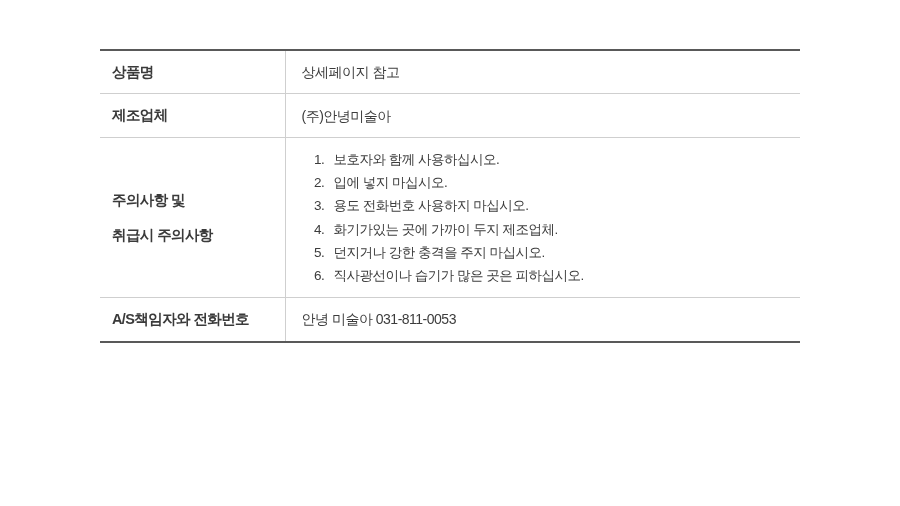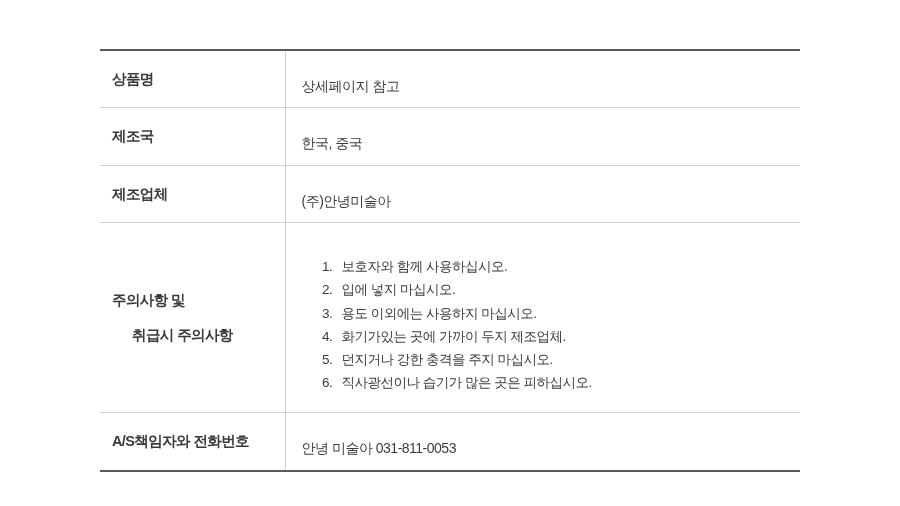--- a/index.html
+++ b/index.html
@@ -48,37 +48,37 @@
     font-size: 14.5px;
     font-weight: bold;
     color: #3a3a3a;
     letter-spacing: -0.6px;
     border-bottom: 1px solid #cfcfcf;
     border-right: 1px solid #cfcfcf;
     line-height: 1.55;
   }
   table.spec td {
     box-sizing: border-box;
-    padding: 24px 10px 10px 16px;
+    padding: 10px 10px 10px 16px;
     font-size: 14px;
     color: #3c3c3c;
     letter-spacing: -0.5px;
     border-bottom: 1px solid #cfcfcf;
     line-height: 1.6;
   }
   table.spec tr.row:first-child th,
   table.spec tr.row:first-child td {
     border-top: 2px solid #595959;
   }
   table.spec tr.row:last-child th,
   table.spec tr.row:last-child td {
     border-bottom: 2px solid #595959;
   }
   ol.caution {
-    margin: 8px;
+    margin: 0;
     padding: 0 0 0 26px;
     font-size: 13.5px;
     line-height: 1.72;
     letter-spacing: -0.5px;
     color: #3c3c3c;
   }
   ol.caution li {
     padding-left: 6px;
   }
   th.th-tall {
@@ -87,58 +87,53 @@
   }
   td.td-tall {
     padding-top: 12px;
     padding-bottom: 12px;
   }
   .th-line {
     display: block;
   }
   .th-line + .th-line {
     margin-top: 12px;
-    margin-left: 20px;
   }
 </style>
 </head>
 <body>
 
 <div class="page">
   <div class="spec-table-wrap">
     <table class="spec">
       <tbody>
 
         <tr class="row">
           <th>상품명</th>
           <td>상세페이지 참고</td>
         </tr>
 
 
-        <tr class="row">
-          <th>제조국</th>
-          <td>한국, 중국</td>
-        </tr>
 
         <tr class="row">
           <th>제조업체</th>
           <td>(주)안녕미술아</td>
         </tr>
 
 
         <tr class="row">
           <th class="th-tall">
             <span class="th-line">주의사항 및</span>
             <span class="th-line">취급시 주의사항</span>
           </th>
           <td class="td-tall">
             <ol class="caution">
               <li>보호자와 함께 사용하십시오.</li>
               <li>입에 넣지 마십시오.</li>
-              <li>용도 이외에는 사용하지 마십시오.</li>
+              <li>용도 전화번호 사용하지 마십시오.</li>
               <li>화기가있는 곳에 가까이 두지 제조업체.</li>
               <li>던지거나 강한 충격을 주지 마십시오.</li>
               <li>직사광선이나 습기가 많은 곳은 피하십시오.</li>
             </ol>
           </td>
         </tr>
 
 
         <tr class="row">
           <th>A/S책임자와 전화번호</th>

